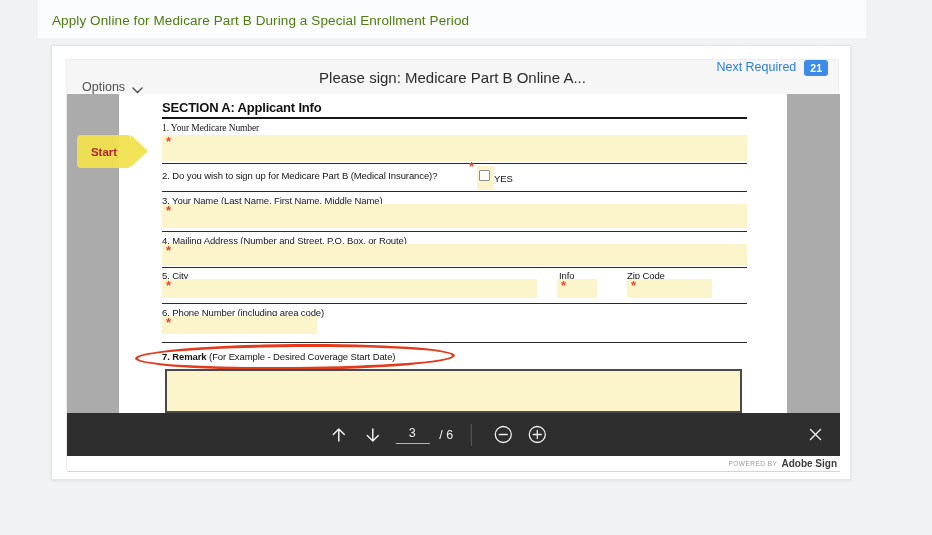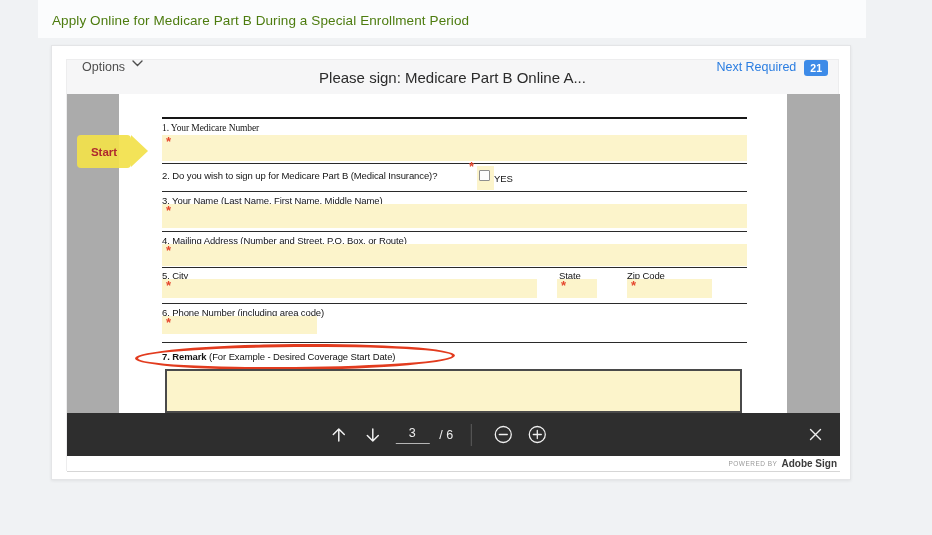--- a/index.html
+++ b/index.html
@@ -14,21 +14,21 @@
   .page-title { position:absolute; left:52px; top:13px; font-size:13.5px; color:#4d7c0f; letter-spacing:.1px; }
 
   .card {
     position:absolute; left:51px; top:45px; width:800px; height:435px;
     background:#ffffff; border:1px solid #e4e5e7; box-shadow:0 1px 3px rgba(0,0,0,.07);
   }
   .viewer { position:absolute; left:14px; top:13px; width:773px; height:412px; border:1px solid #ededee; }
 
   
   .signbar { position:absolute; left:0; top:0; width:100%; height:34px; background:#f6f6f7; }
-  .options-btn { position:absolute; left:15px; top:0; height:34px; display:flex; align-items:flex-start; gap:7px; cursor:pointer; }
+  .options-btn { position:absolute; left:15px; top:0; height:34px; display:flex; align-items:flex-end; gap:7px; cursor:pointer; }
   .options-btn span { font-size:12.5px; color:#4e4e4e; }
   .doc-title { position:absolute; left:0; right:0; top:0; height:34px; display:flex; align-items:center; justify-content:center; font-size:15px; color:#2b2b2b; }
   .next-required { position:absolute; right:10px; top:0; height:34px; display:flex; align-items:flex-start; cursor:pointer; }
   .next-required .lbl { font-size:12.5px; color:#2a7de1; }
   .next-required .badge { margin-left:8px; background:#3d8be8; color:#fff; font-size:10.5px; font-weight:bold; border-radius:3px; padding:2px 6px; line-height:12px; }
 
   
   .docarea { position:absolute; left:0; top:34px; width:773px; height:319px; background:#ffffff; overflow:hidden; }
   .gutter { position:absolute; top:0; height:319px; background:#ababab; }
   .gutter.left { left:0; width:52px; }
@@ -88,20 +88,21 @@
       <div class="next-required">
         <span class="lbl">Next Required</span>
         <span class="badge">21</span>
       </div>
     </div>
 
     <div class="docarea">
       <div class="gutter left"></div>
       <div class="gutter right"></div>
 
+      <div class="sec-title">SECTION A: Applicant Info</div>
       <div class="sec-underline"></div>
 
       <div class="flabel" style="top:29px; left:95px;font-family:Liberation Serif, serif;">1. Your Medicare Number</div>
       <div class="yfield" style="left:95px; top:41px; width:585px; height:26px;">
         <span class="req">*</span>
       </div>
       <div class="hline" style="top:69px;"></div>
 
       <div class="flabel" style="top:76px; left:95px;">2. Do you wish to sign up for Medicare Part B (Medical Insurance)?</div>
       <span class="req floating" style="left:402px; top:66px;">*</span>
@@ -116,21 +117,21 @@
       </div>
       <div class="hline" style="top:137px;"></div>
 
       <div class="flabel" style="top:141px; left:95px;">4. Mailing Address (Number and Street, P.O. Box, or Route)</div>
       <div class="yfield" style="left:95px; top:150px; width:585px; height:22px;">
         <span class="req">*</span>
       </div>
       <div class="hline" style="top:173px;"></div>
 
       <div class="flabel" style="top:176px; left:95px;">5. City</div>
-      <div class="flabel" style="top:176px; left:492px;">State</div>
+      <div class="flabel" style="top:176px; left:492px;">Info</div>
       <div class="flabel" style="top:176px; left:560px;">Zip Code</div>
       <div class="yfield" style="left:95px; top:185px; width:375px; height:19px;">
         <span class="req">*</span>
       </div>
       <div class="yfield" style="left:490px; top:185px; width:40px; height:19px;">
         <span class="req">*</span>
       </div>
       <div class="yfield" style="left:560px; top:185px; width:85px; height:19px;">
         <span class="req">*</span>
       </div>

